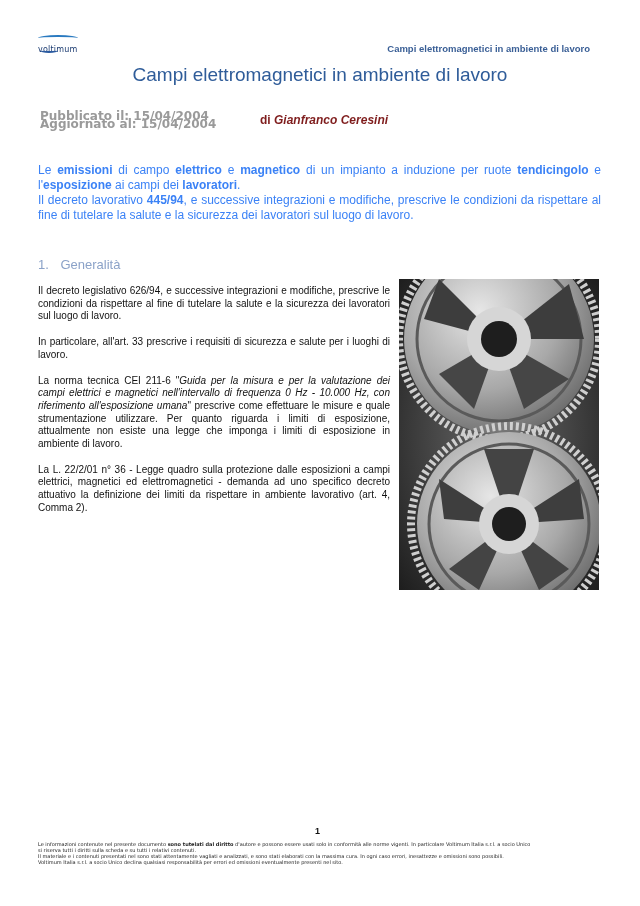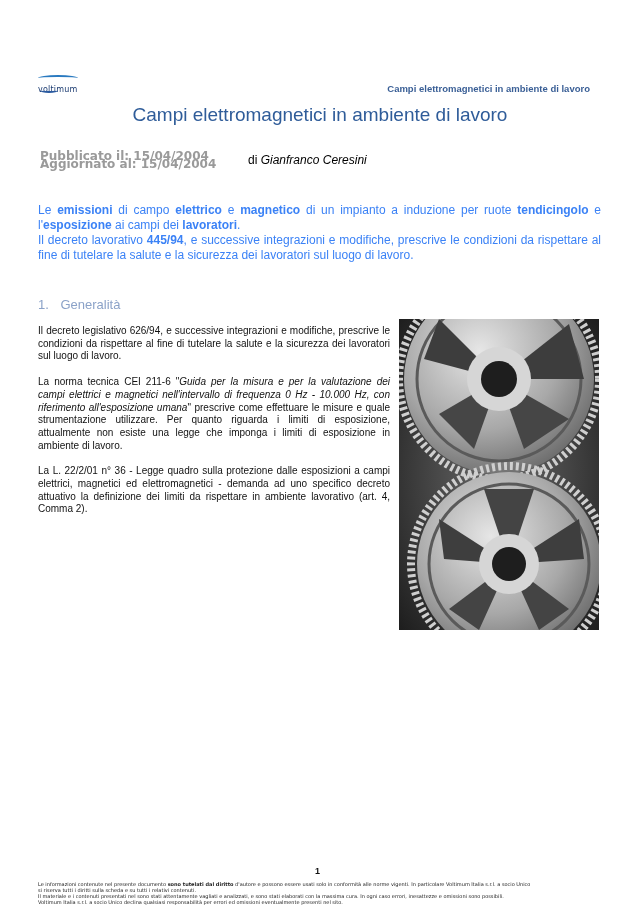--- a/index.html
+++ b/index.html
@@ -1,25 +1,25 @@
 <!DOCTYPE html>
 <html><head>
 <meta charset="utf-8">
 <style>
   html, body { margin:0; padding:0; background:#ffffff; }
   body { width:640px; height:906px; position:relative; overflow:hidden; font-family:"Liberation Sans", sans-serif; color:#111; }
-  .abs { position:absolute;margin-top:40px; }
+  .abs { position:absolute; }
   .logo { left:38px; top:38px; width:46px; height:14px; }
   .logo-text { font-size:8px; color:#1a3a70; font-family:"DejaVu Sans", sans-serif; letter-spacing:0.2px; }
   .logo-swoosh { position:absolute; left:0; top:-3px; width:40px; height:4px; border-top:2px solid #2a7ac0; border-radius:50% 50% 0 0; }
   .logo-swoosh2 { position:absolute; left:2px; top:10px; width:18px; height:3px; border-bottom:2px solid #2a5aa0; border-radius:0 0 50% 50%; }
   .running-head { right:50px; top:43px; font-size:9.5px; font-weight:bold; color:#3a5f96; }
   .title { left:0; width:640px; top:64px; text-align:center; font-size:19px; color:#2f5c99; }
   .pub { left:40px; top:112px; font-size:12px; color:#9a9a9a; line-height:8px; font-family:"DejaVu Sans", sans-serif;font-weight:bold; }
-  .author { left:248px; top:113px; font-size:12px; font-weight:normal; color:#000000; }
+  .author { left:260px; top:113px; font-size:12px; font-weight:bold; color:#7f1d1d; }
   .author i { font-style:italic; }
   .intro { left:38px; top:163px; width:563px; font-size:12px; line-height:15px; color:#3b82f6; }
   .intro p { margin:0; text-align:justify; }
   .intro b { font-weight:bold; }
   .section { left:38px; top:257px; font-size:13px; color:#8ba2c8; font-weight:normal; }
   .section .num { margin-right:8px; }
   .body-col { left:38px; top:285px; width:352px; font-size:10px; line-height:12.7px; color:#111; }
   .body-col p { margin:0 0 13px 0; text-align:justify; }
   .body-col i { font-style:italic; }
   .figure { left:399px; top:279px; width:200px; height:311px; background:#3a3a3a; overflow:hidden; }
@@ -55,20 +55,21 @@
   <p><span>Il decreto lavorativo </span><b>445/94</b><span>, e successive integrazioni e modifiche, prescrive le condizioni da rispettare al fine di tutelare la salute e la sicurezza dei lavoratori sul luogo di lavoro.</span></p>
 </div>
 
 <div class="abs section">
   <span class="num">1.</span>
   <span>Generalità</span>
 </div>
 
 <div class="abs body-col">
   <p><span>Il decreto legislativo 626/94, e successive integrazioni e modifiche, prescrive le condizioni da rispettare al fine di tutelare la salute e la sicurezza dei lavoratori sul luogo di lavoro.</span></p>
+  <p><span>In particolare, all'art. 33 prescrive i requisiti di sicurezza e salute per i luoghi di lavoro.</span></p>
   <p><span>La norma tecnica CEI 211-6 "</span><i>Guida per la misura e per la valutazione dei campi elettrici e magnetici nell'intervallo di frequenza 0 Hz - 10.000 Hz, con riferimento all'esposizione umana</i><span>" prescrive come effettuare le misure e quale strumentazione utilizzare. Per quanto riguarda i limiti di esposizione, attualmente non esiste una legge che imponga i limiti di esposizione in ambiente di lavoro.</span></p>
   <p><span>La L. 22/2/01 n° 36 - Legge quadro sulla protezione dalle esposizioni a campi elettrici, magnetici ed elettromagnetici - demanda ad uno specifico decreto attuativo la definizione dei limiti da rispettare in ambiente lavorativo (art. 4, Comma 2).</span></p>
 </div>
 
 <div class="abs figure">
   <svg width="200" height="311" viewBox="0 0 200 311">
     <defs>
       <radialGradient id="bg" cx="50%" cy="50%" r="70%">
         <stop offset="0%" stop-color="#6a6a6a"></stop>
         <stop offset="100%" stop-color="#1e1e1e"></stop>

